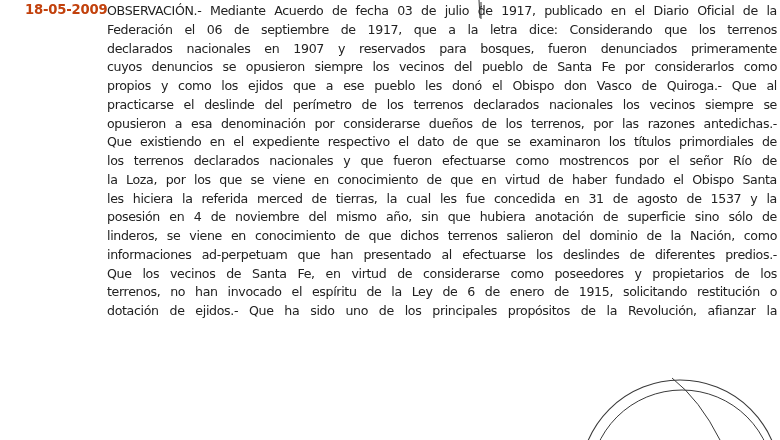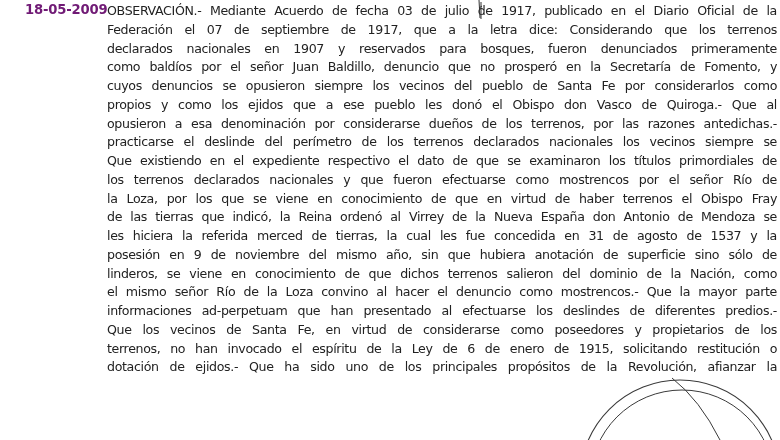--- a/index.html
+++ b/index.html
@@ -1,21 +1,21 @@
 <!DOCTYPE html>
 <html><head>
   <meta charset="utf-8">
   <style>
     html, body { margin: 0; padding: 0; background: #ffffff; }
     body { width: 780px; height: 440px; overflow: hidden; position: relative; }
     .page { position: absolute; left: 0; top: 0; width: 780px; height: 440px; }
     .date {
       position: absolute; left: 25px; top: 2px;
       font-family: "DejaVu Sans", sans-serif; font-weight: bold;
-      font-size: 13.2px; color: #701a75; letter-spacing: -0.2px;
+      font-size: 13.2px; color: #c2410c; letter-spacing: -0.2px;
     }
     .body {
       position: absolute; left: 107px; top: 2px; width: 670px;
       font-family: "DejaVu Sans", sans-serif; font-size: 12.6px;
       color: #222; line-height: 18.75px;
     }
     .line {
       display: block; white-space: nowrap; height: 18.75px;
       text-align: justify; text-align-last: justify;
       letter-spacing: -0.35px;
@@ -24,35 +24,32 @@
     .mark { position: absolute; left: 476px; top: 0px; width: 8px; height: 20px; }
   </style>
 </head>
 <body>
 
 <div class="page">
   <div class="date">18-05-2009</div>
 
   <div class="body">
     <span class="line">OBSERVACIÓN.- Mediante Acuerdo de fecha 03 de julio de 1917, publicado en el Diario Oficial de la</span>
-    <span class="line">Federación el 07 de septiembre de 1917, que a la letra dice: Considerando que los terrenos</span>
+    <span class="line">Federación el 06 de septiembre de 1917, que a la letra dice: Considerando que los terrenos</span>
     <span class="line">declarados nacionales en 1907 y reservados para bosques, fueron denunciados primeramente</span>
-    <span class="line">como baldíos por el señor Juan Baldillo, denuncio que no prosperó en la Secretaría de Fomento, y</span>
     <span class="line">cuyos denuncios se opusieron siempre los vecinos del pueblo de Santa Fe por considerarlos como</span>
     <span class="line">propios y como los ejidos que a ese pueblo les donó el Obispo don Vasco de Quiroga.- Que al</span>
+    <span class="line">practicarse el deslinde del perímetro de los terrenos declarados nacionales los vecinos siempre se</span>
     <span class="line">opusieron a esa denominación por considerarse dueños de los terrenos, por las razones antedichas.-</span>
-    <span class="line">practicarse el deslinde del perímetro de los terrenos declarados nacionales los vecinos siempre se</span>
     <span class="line">Que existiendo en el expediente respectivo el dato de que se examinaron los títulos primordiales de</span>
     <span class="line">los terrenos declarados nacionales y que fueron efectuarse como mostrencos por el señor Río de</span>
-    <span class="line">la Loza, por los que se viene en conocimiento de que en virtud de haber terrenos el Obispo Fray</span>
-    <span class="line">de las tierras que indicó, la Reina ordenó al Virrey de la Nueva España don Antonio de Mendoza se</span>
+    <span class="line">la Loza, por los que se viene en conocimiento de que en virtud de haber fundado el Obispo Santa</span>
     <span class="line">les hiciera la referida merced de tierras, la cual les fue concedida en 31 de agosto de 1537 y la</span>
-    <span class="line">posesión en 9 de noviembre del mismo año, sin que hubiera anotación de superficie sino sólo de</span>
+    <span class="line">posesión en 4 de noviembre del mismo año, sin que hubiera anotación de superficie sino sólo de</span>
     <span class="line">linderos, se viene en conocimiento de que dichos terrenos salieron del dominio de la Nación, como</span>
-    <span class="line">el mismo señor Río de la Loza convino al hacer el denuncio como mostrencos.- Que la mayor parte</span>
     <span class="line">informaciones ad-perpetuam que han presentado al efectuarse los deslindes de diferentes predios.-</span>
     <span class="line">Que los vecinos de Santa Fe, en virtud de considerarse como poseedores y propietarios de los</span>
     <span class="line">terrenos, no han invocado el espíritu de la Ley de 6 de enero de 1915, solicitando restitución o</span>
     <span class="line">dotación de ejidos.- Que ha sido uno de los principales propósitos de la Revolución, afianzar la</span>
 
   </div>
 
   <svg class="mark" viewBox="0 0 8 20">
     <path d="M3 0 L4 18 M5 2 L5 19 M3 8 L6 6" stroke="#333" stroke-width="1" fill="none"></path>
   </svg>

